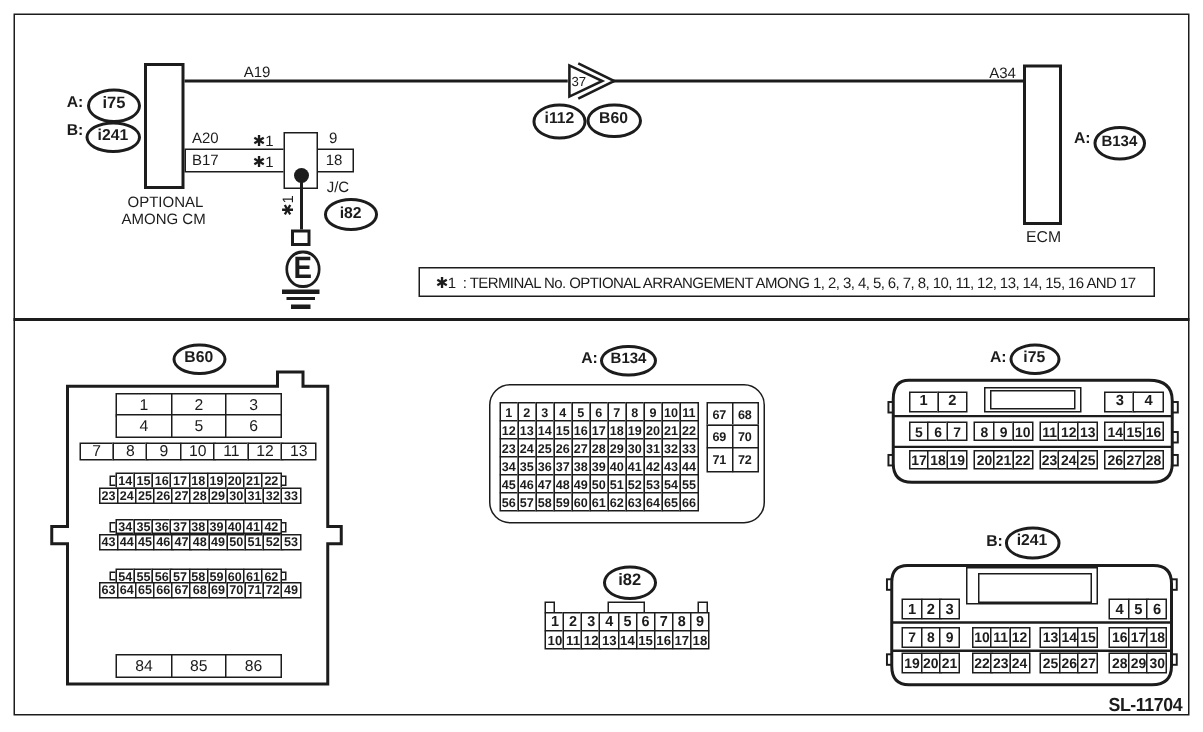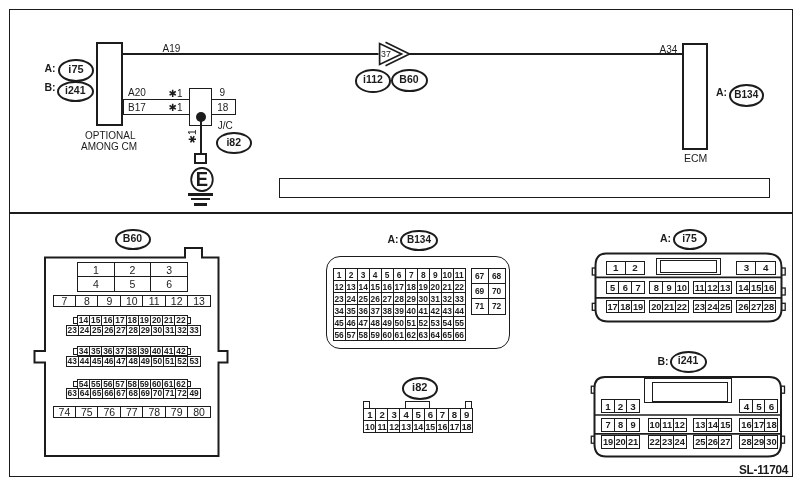--- a/index.html
+++ b/index.html
@@ -83,20 +83,21 @@
 <div style="position:absolute;left:188.6px;top:166.8px;width:25.6px;height:25.6px;border:2.4px solid #1c1c1c;border-radius:50%;box-sizing:border-box;background:#fff;text-align:center;font-size:20.5px;font-weight:700;line-height:20px;transform:scaleX(0.9);transform-origin:center;">E</div>
 
 <div style="position:absolute;left:188.4px;top:193.4px;width:24.8px;height:2.6px;background:#1c1c1c;"></div>
 
 <div style="position:absolute;left:191.2px;top:198.0px;width:18.8px;height:2.4px;background:#1c1c1c;"></div>
 
 <div style="position:absolute;left:194.4px;top:203.3px;width:12.8px;height:2.4px;background:#1c1c1c;"></div>
 
 <div style="position:absolute;left:279px;top:178.3px;width:490.5px;height:19.5px;border:1.8px solid #1c1c1c;background:#fff;box-sizing:border-box;"></div>
 
+<div style="position:absolute;left:290.5px;top:183.4px;font-size:10.0px;font-weight:400;white-space:nowrap;letter-spacing:-0.38px;">✱1&nbsp; : TERMINAL No. OPTIONAL ARRANGEMENT AMONG 1, 2, 3, 4, 5, 6, 7, 8, 10, 11, 12, 13, 14, 15, 16 AND 17</div>
 
 <div style="position:absolute;left:114.5px;top:228.5px;width:32px;height:17.5px;border:2.0px solid #1c1c1c;border-radius:50%;background:#fff;text-align:center;font-size:10.5px;font-weight:700;line-height:15.5px;">B60</div>
 
 <svg style="position:absolute;left:30px;top:244px;" width="202" height="216" viewBox="0 0 202 216">
 <polygon points="15,13.5 155,13.5 155,4 172,4 172,13.5 188.5,13.5 188.5,107 197.5,107 197.5,118.5 188.5,118.5 188.5,212 15,212 15,118.5 4.5,118.5 4.5,107 15,107" fill="none" stroke="#1c1c1c" stroke-width="2"></polygon>
 </svg>
 
 <div style="position:absolute;left:77px;top:262.3px;width:111.0px;height:15.3px;">
       <div class="c" style="left:0.00px;top:0;width:37.95px;height:15.3px;border-width:1.4px;font-size:10.5px;font-weight:400;line-height:14.3px;">1</div>
       <div class="c" style="left:36.55px;top:0;width:37.95px;height:15.3px;border-width:1.4px;font-size:10.5px;font-weight:400;line-height:14.3px;">2</div>
@@ -202,31 +203,27 @@
       <div class="c" style="left:36.54px;top:0;width:13.38px;height:10.8px;border-width:1.2px;font-size:8.4px;font-weight:700;line-height:9.8px;">66</div>
       <div class="c" style="left:48.72px;top:0;width:13.38px;height:10.8px;border-width:1.2px;font-size:8.4px;font-weight:700;line-height:9.8px;">67</div>
       <div class="c" style="left:60.90px;top:0;width:13.38px;height:10.8px;border-width:1.2px;font-size:8.4px;font-weight:700;line-height:9.8px;">68</div>
       <div class="c" style="left:73.08px;top:0;width:13.38px;height:10.8px;border-width:1.2px;font-size:8.4px;font-weight:700;line-height:9.8px;">69</div>
       <div class="c" style="left:85.26px;top:0;width:13.38px;height:10.8px;border-width:1.2px;font-size:8.4px;font-weight:700;line-height:9.8px;">70</div>
       <div class="c" style="left:97.44px;top:0;width:13.38px;height:10.8px;border-width:1.2px;font-size:8.4px;font-weight:700;line-height:9.8px;">71</div>
       <div class="c" style="left:109.62px;top:0;width:13.38px;height:10.8px;border-width:1.2px;font-size:8.4px;font-weight:700;line-height:9.8px;">72</div>
       <div class="c" style="left:121.80px;top:0;width:13.38px;height:10.8px;border-width:1.2px;font-size:8.4px;font-weight:700;line-height:9.8px;">49</div>
     </div>
 
-<div style="position:absolute;left:52.5px;top:405.8px;width:158.6px;height:12.4px;">
-      <div class="c" style="left:0.00px;top:0;width:23.85px;height:12.4px;border-width:1.4px;font-size:10.5px;font-weight:400;line-height:11.4px;">74</div>
-      <div class="c" style="left:22.45px;top:0;width:23.85px;height:12.4px;border-width:1.4px;font-size:10.5px;font-weight:400;line-height:11.4px;">75</div>
-      <div class="c" style="left:44.90px;top:0;width:23.85px;height:12.4px;border-width:1.4px;font-size:10.5px;font-weight:400;line-height:11.4px;">76</div>
-      <div class="c" style="left:67.35px;top:0;width:23.85px;height:12.4px;border-width:1.4px;font-size:10.5px;font-weight:400;line-height:11.4px;">77</div>
-      <div class="c" style="left:89.80px;top:0;width:23.85px;height:12.4px;border-width:1.4px;font-size:10.5px;font-weight:400;line-height:11.4px;">78</div>
-      <div class="c" style="left:112.25px;top:0;width:23.85px;height:12.4px;border-width:1.4px;font-size:10.5px;font-weight:400;line-height:11.4px;">79</div>
-      <div class="c" style="left:134.70px;top:0;width:23.85px;height:12.4px;border-width:1.4px;font-size:10.5px;font-weight:400;line-height:11.4px;">80</div>
-    </div>
-
-
+
+
+<div style="position:absolute;left:77px;top:435.5px;width:111.0px;height:16.3px;">
+      <div class="c" style="left:0.00px;top:0;width:37.95px;height:16.3px;border-width:1.4px;font-size:10.5px;font-weight:400;line-height:15.3px;">84</div>
+      <div class="c" style="left:36.55px;top:0;width:37.95px;height:16.3px;border-width:1.4px;font-size:10.5px;font-weight:400;line-height:15.3px;">85</div>
+      <div class="c" style="left:73.10px;top:0;width:37.95px;height:16.3px;border-width:1.4px;font-size:10.5px;font-weight:400;line-height:15.3px;">86</div>
+    </div>
 
 <div style="position:absolute;left:387.5px;top:232.5px;font-size:10.5px;font-weight:700;white-space:nowrap;">A:</div>
 
 <div style="position:absolute;left:400px;top:229.5px;width:34px;height:17.5px;border:2.0px solid #1c1c1c;border-radius:50%;background:#fff;text-align:center;font-size:10px;font-weight:700;line-height:15.5px;">B134</div>
 
 <div style="position:absolute;left:326px;top:255.5px;width:184px;height:93.8px;border:1.7px solid #1c1c1c;background:#fff;box-sizing:border-box;border-radius:14px;"></div>
 
 <div style="position:absolute;left:332.5px;top:268.0px;width:133.4px;height:13.2px;">
       <div class="c" style="left:0.00px;top:0;width:13.22px;height:13.2px;border-width:1.2px;font-size:8.4px;font-weight:700;line-height:12.2px;">1</div>
       <div class="c" style="left:12.02px;top:0;width:13.22px;height:13.2px;border-width:1.2px;font-size:8.4px;font-weight:700;line-height:12.2px;">2</div>

